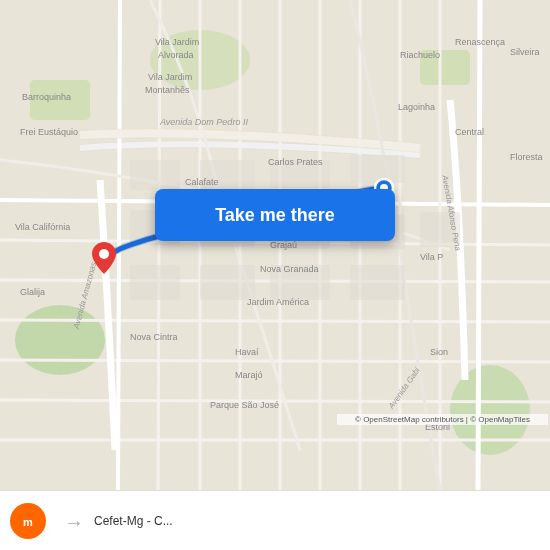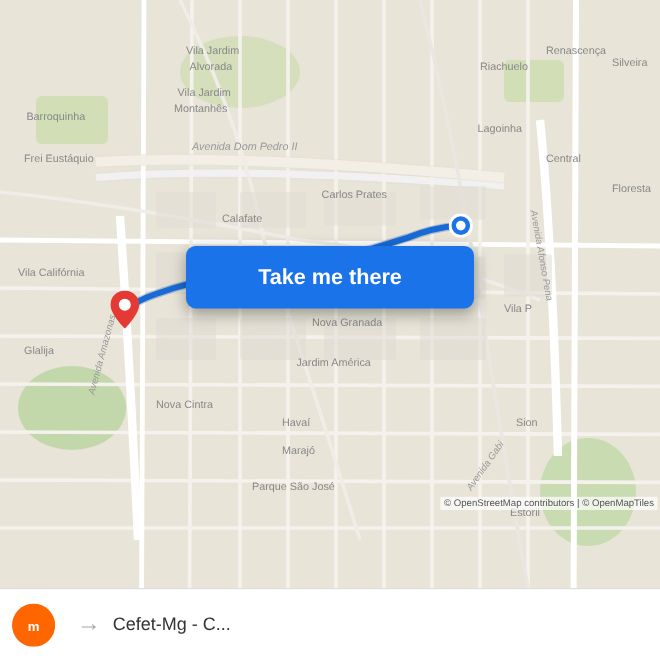--- a/index.html
+++ b/index.html
@@ -22,21 +22,21 @@
     
     #map-svg {
       position: absolute;
       top: 0; left: 0;
       width: 100%; height: 100%;
     }
 
     
     #take-me-there-btn {
       position: absolute;
-      top: 205px;
+      top: 189px;
       left: 155px;
       width: 240px;
       height: 52px;
       background-color: #1a73e8;
       color: white;
       border: none;
       border-radius: 8px;
       font-size: 18px;
       font-weight: bold;
       cursor: pointer;
@@ -100,34 +100,34 @@
       line-height: 1.3;
     }
 
     #footer-separator {
       font-size: 20px;
       color: #aaa;
       margin: 0 10px;
     }
 
     #footer-dest {
-      font-size: 15px;
+      font-size: 12px;
       color: #333;
       flex-shrink: 0;
       max-width: 130px;
     }
 
     #osm-attribution {
       position: absolute;
       bottom: 65px;
       right: 2px;
       font-size: 8px;
       color: #555;
       background: rgba(255,255,255,0.7);
-      padding: 1px 3px;
+      padding: 1px 18px;
       z-index: 20;
     }
   </style>
 </head>
 <body>
 
 <div id="map-container">
 
   <svg id="map-svg" viewBox="0 0 550 490" xmlns="http://www.w3.org/2000/svg">
 

